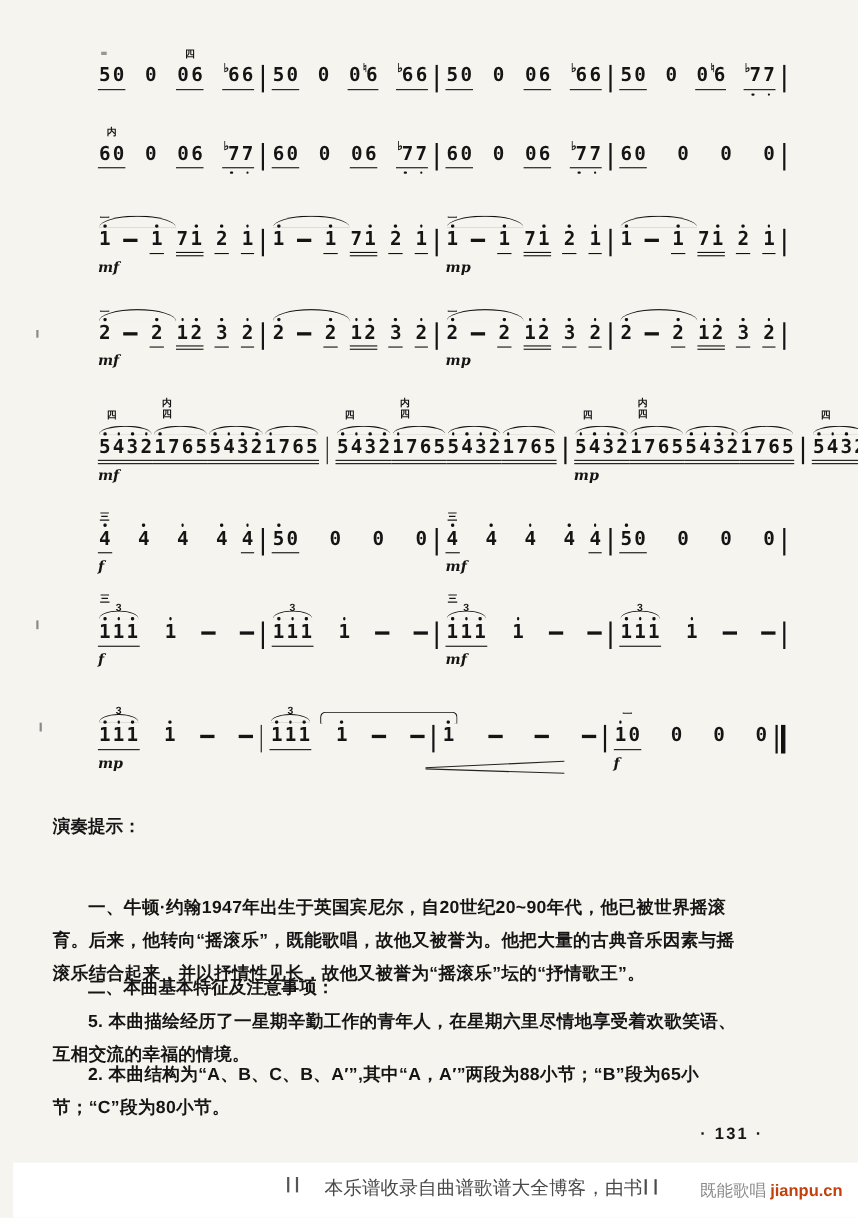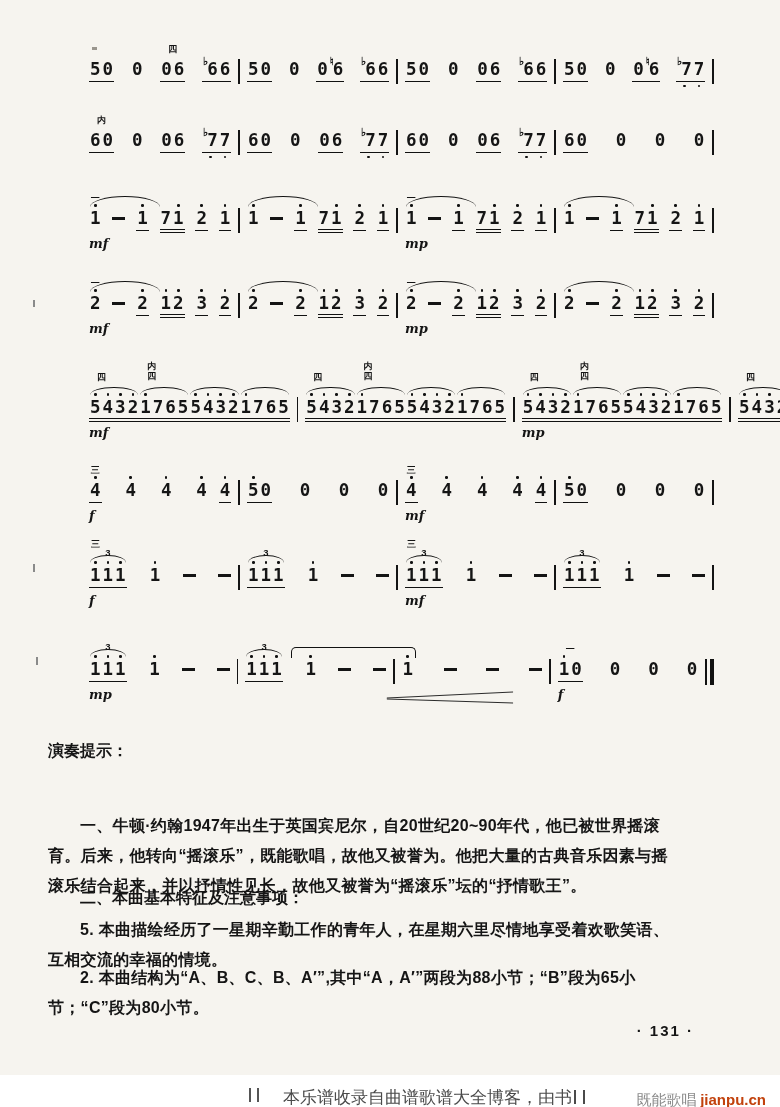--- a/index.html
+++ b/index.html
@@ -46,21 +46,21 @@
   .tblock{position:absolute;left:48px;width:656px;}
   .ph{top:741px;font-size:16px;font-weight:bold;}
   .p1{top:771px;margin-top:40px;}
   .h2line{top:888px;font-size:16px;font-weight:bold;text-indent:2em;white-space:nowrap;}
   .it1{top:915px;}
   .it2{top:963px;}
   .tl{white-space:nowrap;font-size:16px;font-weight:600;line-height:30px;letter-spacing:.3px;}
   .fl{text-indent:2em;}
   .pageno{position:absolute;top:1022px;right:86px;font-size:15px;font-weight:600;letter-spacing:2px;}
   
-  .footer{position:absolute;left:0;right:0;bottom:0;height:32px;background:#ffffff;}
+  .footer{position:absolute;left:12px;right:0;bottom:0;height:50px;background:#ffffff;}
   .f-src{position:absolute;left:283px;top:11px;font-size:17px;color:#4a4a4a;white-space:nowrap;}
   .f-cut{display:inline-block;width:7px;height:14px;margin-left:2px;vertical-align:-1px;
          border-left:2px solid #4a4a4a;border-right:2px solid #4a4a4a;}
   .f-partial{position:absolute;left:249px;top:13px;width:6px;height:14px;
          border-left:2px solid #555;border-right:2px solid #555;}
   .f-site{position:absolute;right:14px;top:16px;font-size:15px;color:#8a8a8a;
           font-family:"Liberation Serif",serif;white-space:nowrap;}
   .f-url{color:#c2410c;font-weight:bold;font-family:"Liberation Sans",sans-serif;}
   
   .speck{position:absolute;background:#8a8a8a;}

